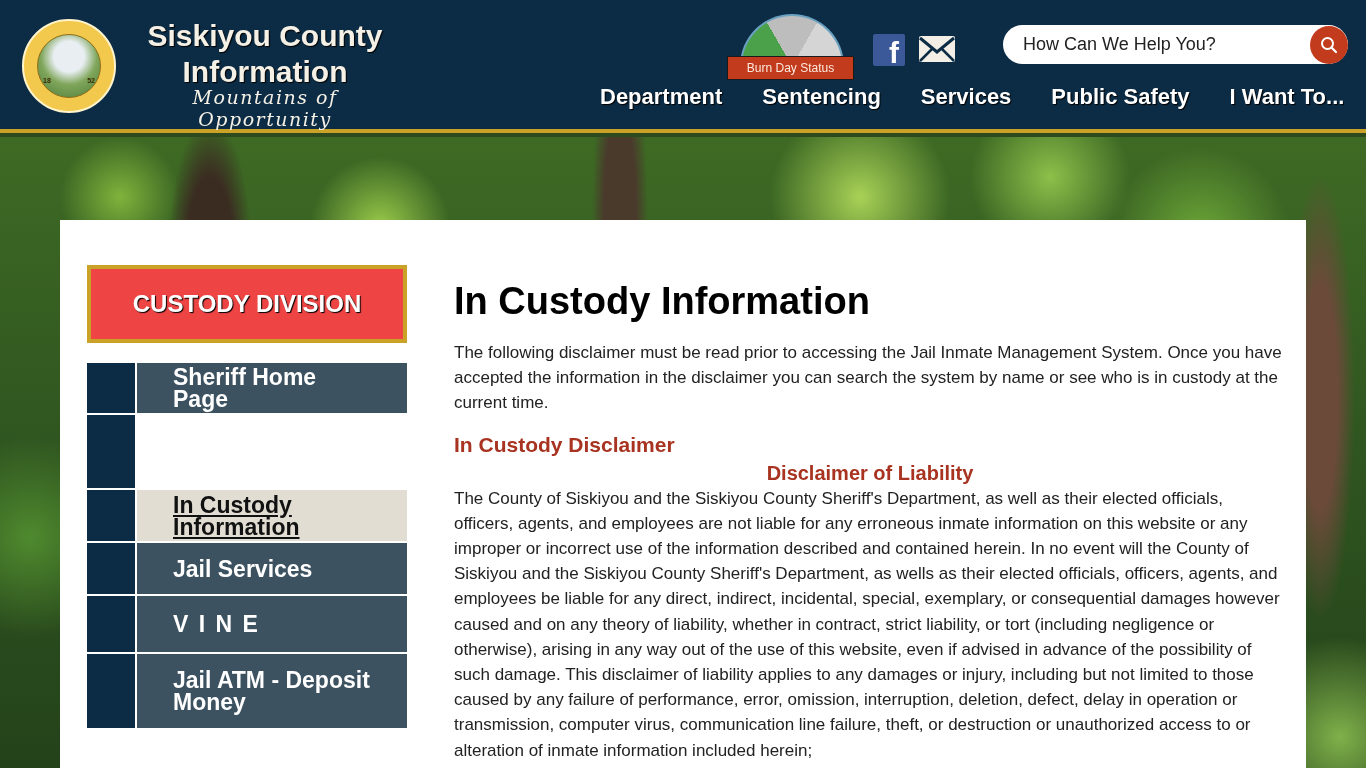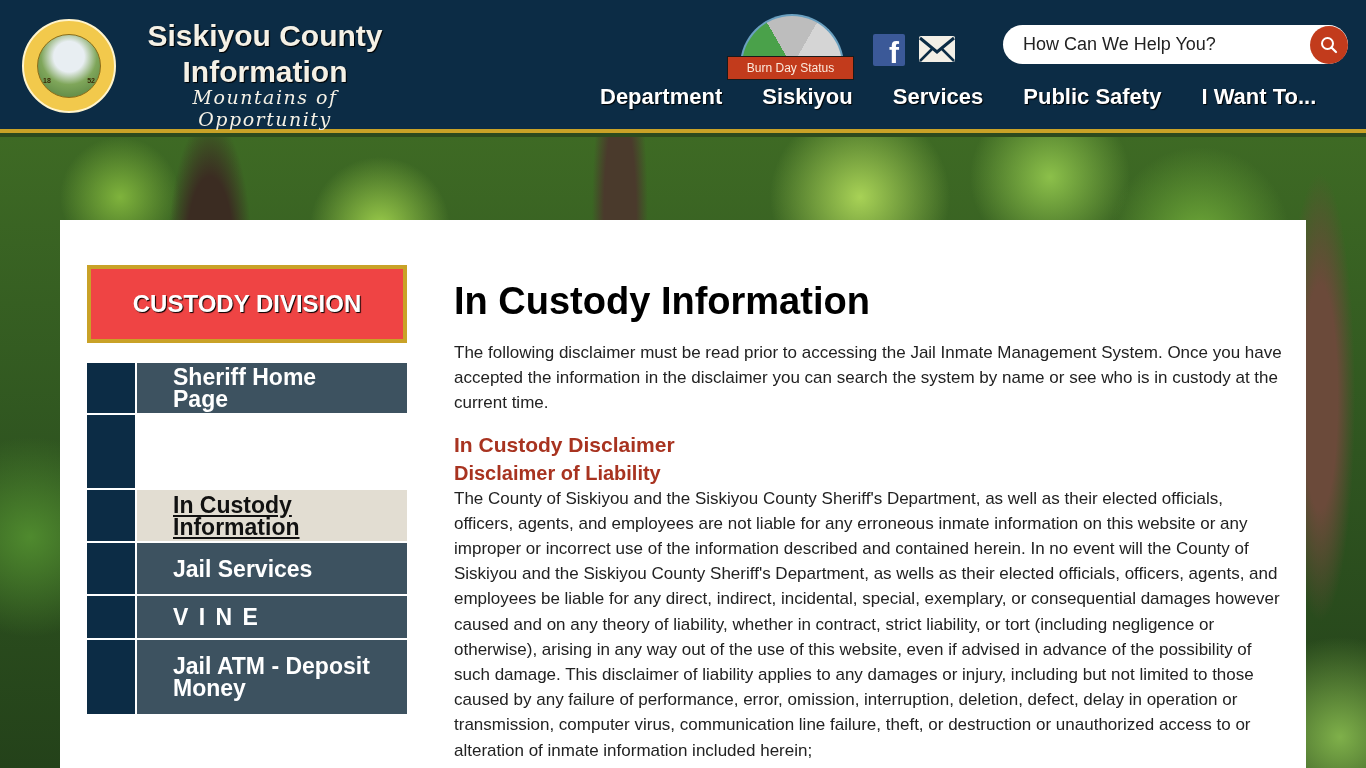--- a/index.html
+++ b/index.html
@@ -138,21 +138,21 @@
     padding: 0 36px; display: flex; align-items: center;
   }
   .side-item.active .side-label {
     background: #e2ddd2; color: #111; text-decoration: underline;
   }
   
   .article { position: absolute; left: 454px; top: 278px; width: 832px; }
   .page-title { font-size: 38px; font-weight: bold; color: #000; line-height: 46px; margin-bottom: 16px; }
   .intro, .body-text { font-size: 17px; line-height: 25.2px; color: #222; }
   .h2 { color: #a83320; font-size: 21px; font-weight: bold; margin-top: 14px; line-height: 30px; }
-  .h3 { color: #a83320; font-size: 20px; font-weight: bold; line-height: 26px; }
+  .h3 { color: #a83320; font-size: 20px; font-weight: bold; line-height: 26px; text-align: center; }
 </style>
 </head>
 <body>
 
 <div class="header">
   <div class="seal">
     <div class="seal-inner">
       <span class="seal-text seal-left">18</span>
       <span class="seal-text seal-right">52</span>
     </div>
@@ -181,21 +181,21 @@
   </div>
   <div class="search-button">
     <svg width="18" height="18" viewBox="0 0 18 18">
       <circle cx="7.5" cy="7.5" r="5.5" fill="none" stroke="#fff" stroke-width="2"></circle>
       <line x1="11.5" y1="11.5" x2="16" y2="16" stroke="#fff" stroke-width="2.2" stroke-linecap="round"></line>
     </svg>
   </div>
 
   <nav class="main-nav">
     <span class="nav-item">Department</span>
-    <span class="nav-item">Siskiyou</span>
+    <span class="nav-item">Sentencing</span>
     <span class="nav-item">Services</span>
     <span class="nav-item">Public Safety</span>
     <span class="nav-item">I Want To...</span>
   </nav>
 </div>
 
 <div class="hero"></div>
 
 <div class="panel"></div>
 
@@ -210,21 +210,21 @@
     <div class="side-stub"></div>
   </div>
   <div class="side-item active" style="height:53px">
     <div class="side-stub"></div>
     <div class="side-label">In Custody Information</div>
   </div>
   <div class="side-item" style="height:53px">
     <div class="side-stub"></div>
     <div class="side-label">Jail Services</div>
   </div>
-  <div class="side-item" style="height:44px">
+  <div class="side-item" style="height:58px">
     <div class="side-stub"></div>
     <div class="side-label" style="letter-spacing:2px">V I N E</div>
   </div>
   <div class="side-item" style="height:74px">
     <div class="side-stub"></div>
     <div class="side-label">Jail ATM - Deposit Money</div>
   </div>
 </nav>
 
 <main class="article">

